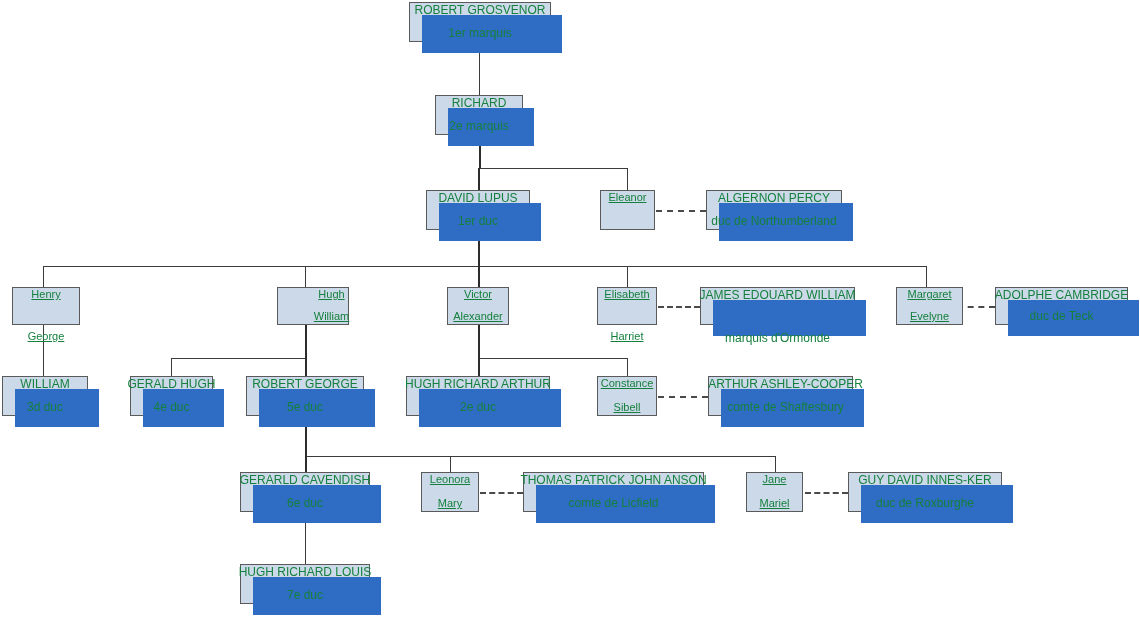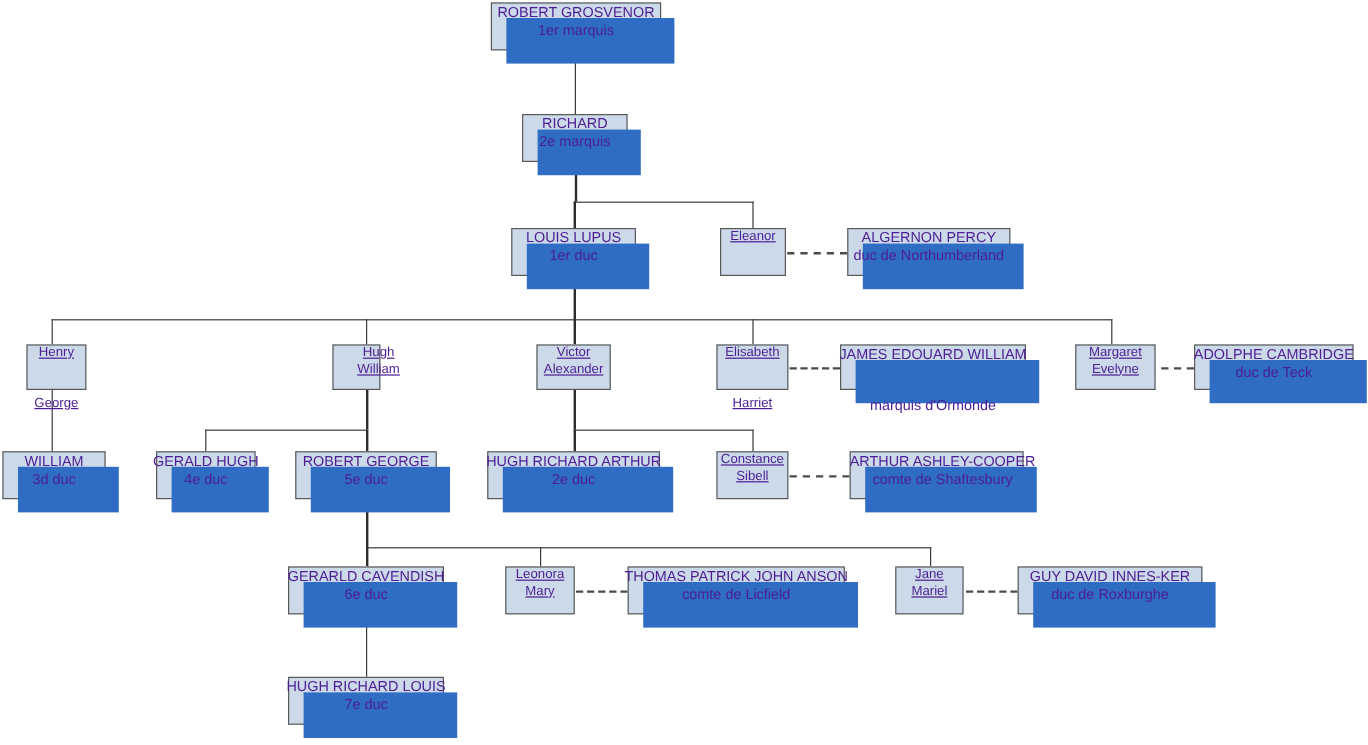--- a/index.html
+++ b/index.html
@@ -29,25 +29,25 @@
     height:0;
     border-top:2px dashed #4a4a4a;
   }
 
   
   .node{
     position:absolute;
     box-sizing:border-box;
     background:#ccd9e8;
     border:1.5px solid #5a5a5a;
-    color:#4c1d95;
+    color:#15803d;
     display:flex;
     flex-direction:column;
     align-items:center;
-    justify-content:flex-start;
+    justify-content:space-between;
     text-align:center;
     line-height:1.25;
     z-index:3;
   }
   .node .l1{display:block;white-space:nowrap;}
   .node .l2{display:block;white-space:nowrap;}
 
   
   .node.big{font-size:12px;}
   .node.big::after{
@@ -107,35 +107,35 @@
   <div id="nodes-layer">
       <div class="node big" style="left: 409px; top: 2px; width: 142px; height: 40px;">
         <span class="l1">ROBERT GROSVENOR</span>
         <span class="l2">1er marquis</span>
       </div>
       <div class="node big" style="left: 435px; top: 95px; width: 88px; height: 40px;">
         <span class="l1">RICHARD</span>
         <span class="l2">2e marquis</span>
       </div>
       <div class="node big" style="left: 426px; top: 190px; width: 104px; height: 40px;">
-        <span class="l1">LOUIS LUPUS</span>
+        <span class="l1">DAVID LUPUS</span>
         <span class="l2">1er duc</span>
       </div>
       <div class="node small shadowless" style="left: 600px; top: 190px; width: 55px; height: 40px;">
         <span class="l1">Eleanor</span>
       </div>
       <div class="node big" style="left: 706px; top: 190px; width: 136px; height: 40px;">
         <span class="l1">ALGERNON PERCY</span>
         <span class="l2">duc de Northumberland</span>
       </div>
-      <div class="node small shadowless" style="left: 22px; top: 287px; width: 50px; height: 38px; gap: 28px;">
+      <div class="node small shadowless" style="left: 12px; top: 287px; width: 68px; height: 38px; gap: 28px;">
         <span class="l1">Henry</span>
         <span class="l2">George</span>
       </div>
-      <div class="node small shadowless" style="left: 277px; top: 287px; width: 40px; height: 38px; padding-left: 37px;">
+      <div class="node small shadowless" style="left: 277px; top: 287px; width: 72px; height: 38px; padding-left: 37px;">
         <span class="l1">Hugh</span>
         <span class="l2">William</span>
       </div>
       <div class="node small shadowless" style="left: 447px; top: 287px; width: 62px; height: 38px;">
         <span class="l1">Victor</span>
         <span class="l2">Alexander</span>
       </div>
       <div class="node small shadowless" style="left: 597px; top: 287px; width: 60px; height: 38px; gap: 28px;">
         <span class="l1">Elisabeth</span>
         <span class="l2">Harriet</span>

